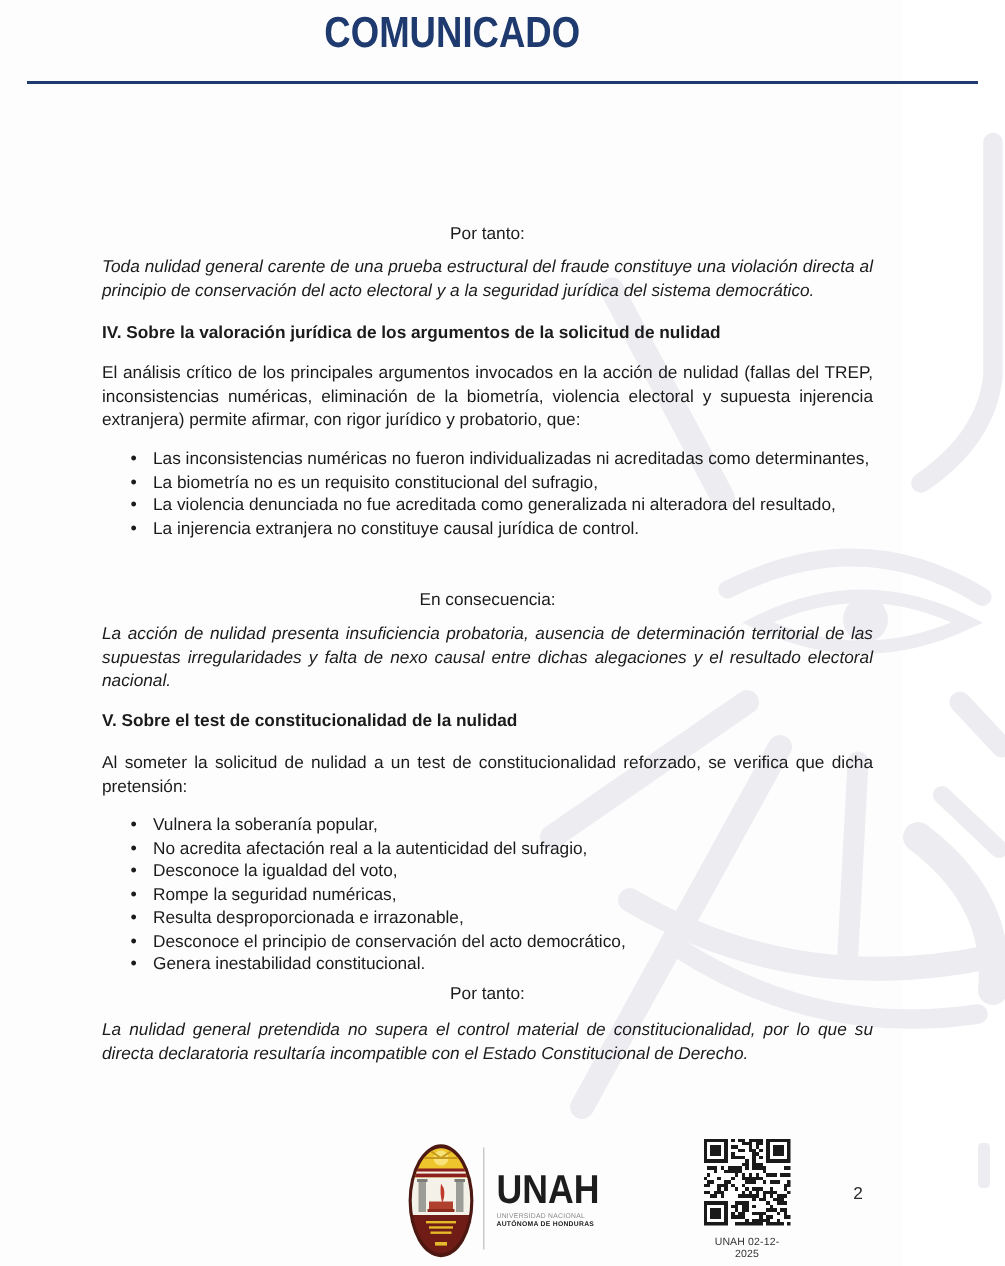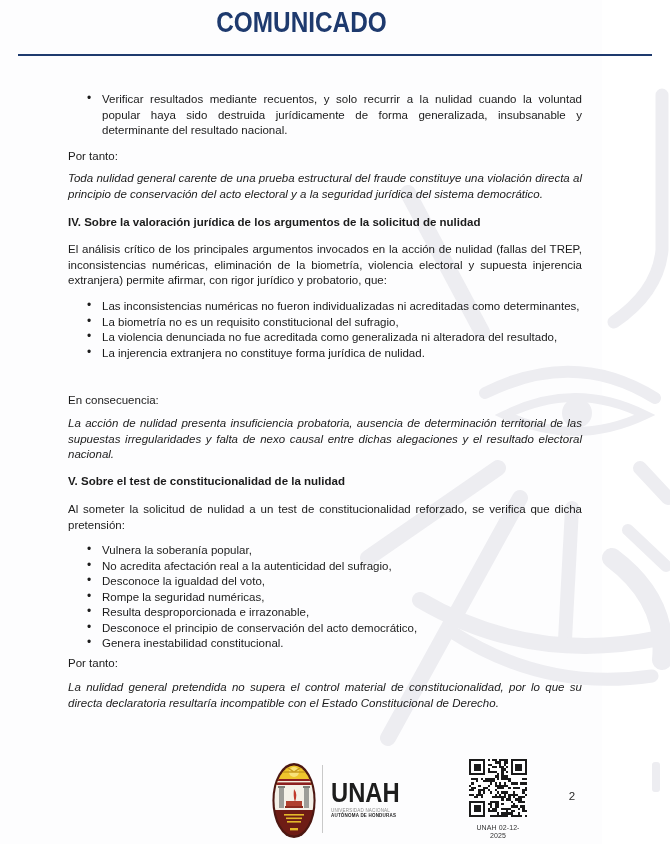--- a/index.html
+++ b/index.html
@@ -21,21 +21,21 @@
   .doc-title span { display:inline-block; transform:scaleX(0.84); transform-origin:center; }
   .title-rule {
     position:absolute; top:54px; left:18px; width:634px; height:2px;
     background:var(--navy,#2b3a64); z-index:1;
   }
 
   .block {
     position:absolute; left:68px; width:514px; z-index:1;
     font-size:11.5px; line-height:15.5px; text-align:justify;
   }
-  .label   { text-align:left; }
+  .label   { text-align:center; }
   .quote   { font-style:italic; }
   .heading { font-weight:bold; text-align:left; }
   ul.doc-list { list-style:none; }
   .doc-list li { position:relative; padding-left:34px; text-align:justify; }
   .doc-list li::before { content:"\2022"; position:absolute; left:19px; top:-1px; font-size:12px; }
 
   
   .b-lista  { top:92px; }
   .b-pt1    { top:149px; }
   .b-q1     { top:171px; }
@@ -91,37 +91,34 @@
       <path d="M640 468 L668 498" stroke-width="14"></path>
       <path d="M628 530 L666 566" stroke-width="12"></path>
     </g>
     <circle class="wm-fill" cx="577" cy="413" r="15"></circle>
     <rect class="wm-fill" x="652" y="762" width="8" height="30" rx="3"></rect>
   </svg>
 
   <h1 class="doc-title"><span>COMUNICADO</span></h1>
   <div class="title-rule"></div>
 
-  <ul class="block doc-list b-lista">
-    <li>Verificar resultados mediante recuentos, y solo recurrir a la nulidad cuando la voluntad popular haya sido destruida jurídicamente de forma generalizada, insubsanable y determinante del resultado nacional.</li>
-  </ul>
 
   <p class="block label b-pt1">Por tanto:</p>
 
   <p class="block quote b-q1">Toda nulidad general carente de una prueba estructural del fraude constituye una violación directa al principio de conservación del acto electoral y a la seguridad jurídica del sistema democrático.</p>
 
   <h2 class="block heading b-h4">IV. Sobre la valoración jurídica de los argumentos de la solicitud de nulidad</h2>
 
   <p class="block b-p4">El análisis crítico de los principales argumentos invocados en la acción de nulidad (fallas del TREP, inconsistencias numéricas, eliminación de la biometría, violencia electoral y supuesta injerencia extranjera) permite afirmar, con rigor jurídico y probatorio, que:</p>
 
   <ul class="block doc-list b-list4">
     <li>Las inconsistencias numéricas no fueron individualizadas ni acreditadas como determinantes,</li>
     <li>La biometría no es un requisito constitucional del sufragio,</li>
     <li>La violencia denunciada no fue acreditada como generalizada ni alteradora del resultado,</li>
-    <li>La injerencia extranjera no constituye forma jurídica de nulidad.</li>
+    <li>La injerencia extranjera no constituye causal jurídica de control.</li>
   </ul>
 
   <p class="block label b-ec">En consecuencia:</p>
 
   <p class="block quote b-q2">La acción de nulidad presenta insuficiencia probatoria, ausencia de determinación territorial de las supuestas irregularidades y falta de nexo causal entre dichas alegaciones y el resultado electoral nacional.</p>
 
   <h2 class="block heading b-h5">V. Sobre el test de constitucionalidad de la nulidad</h2>
 
   <p class="block b-p5">Al someter la solicitud de nulidad a un test de constitucionalidad reforzado, se verifica que dicha pretensión:</p>
 

